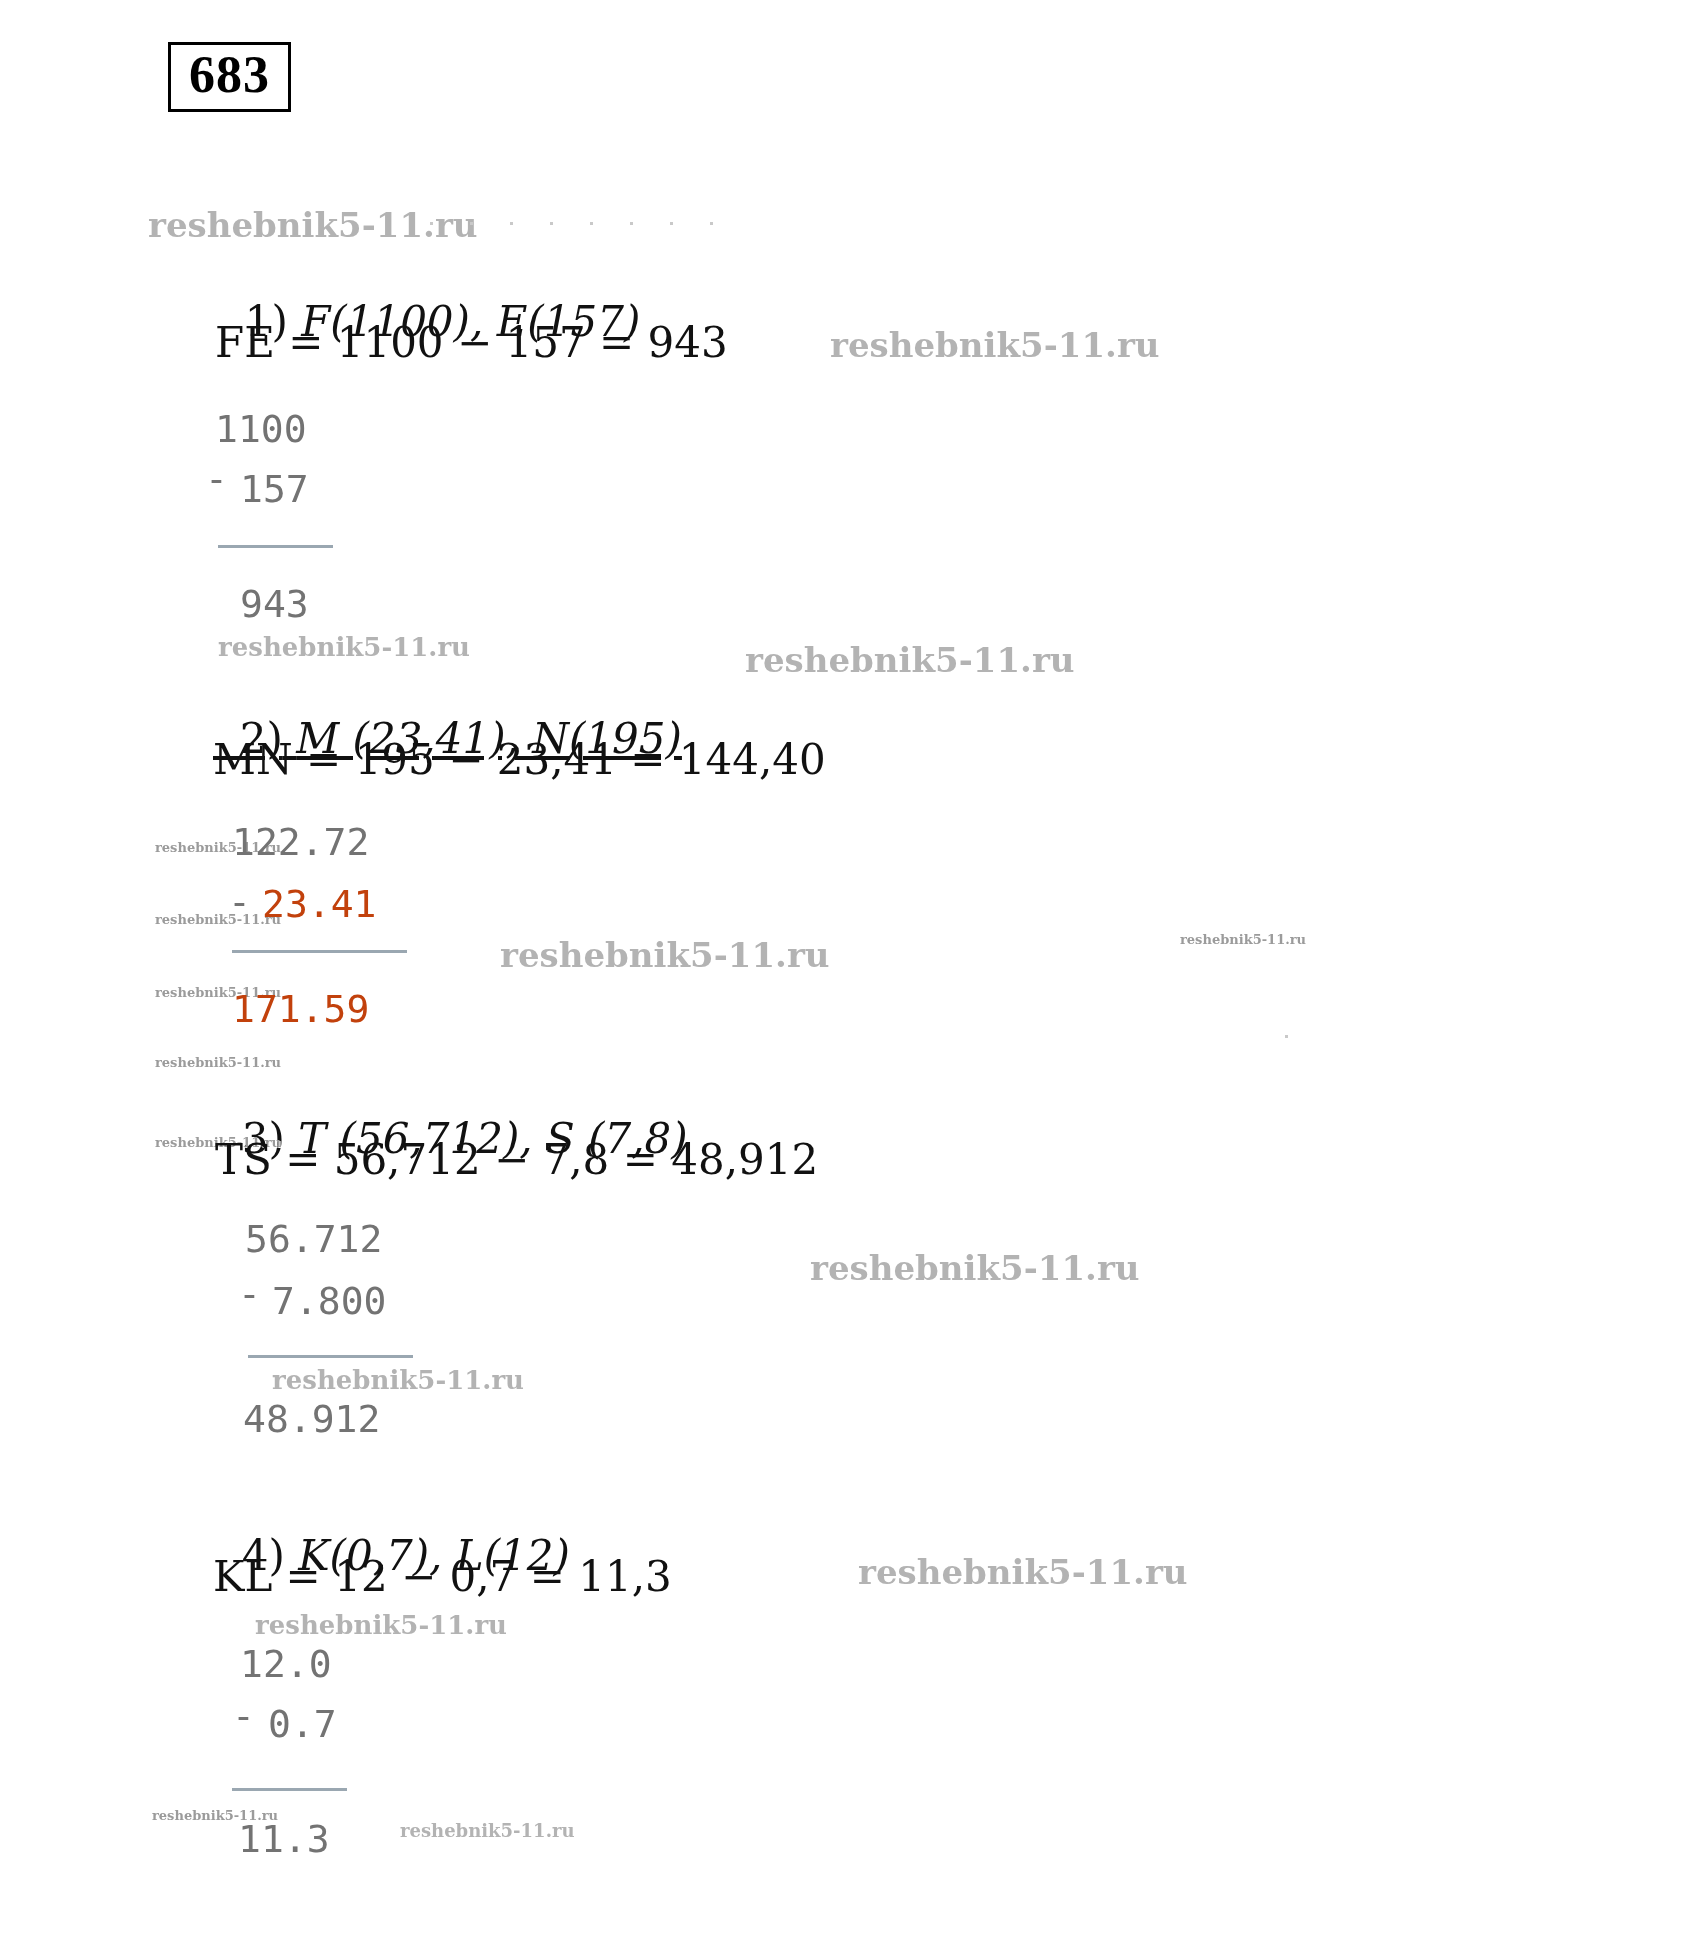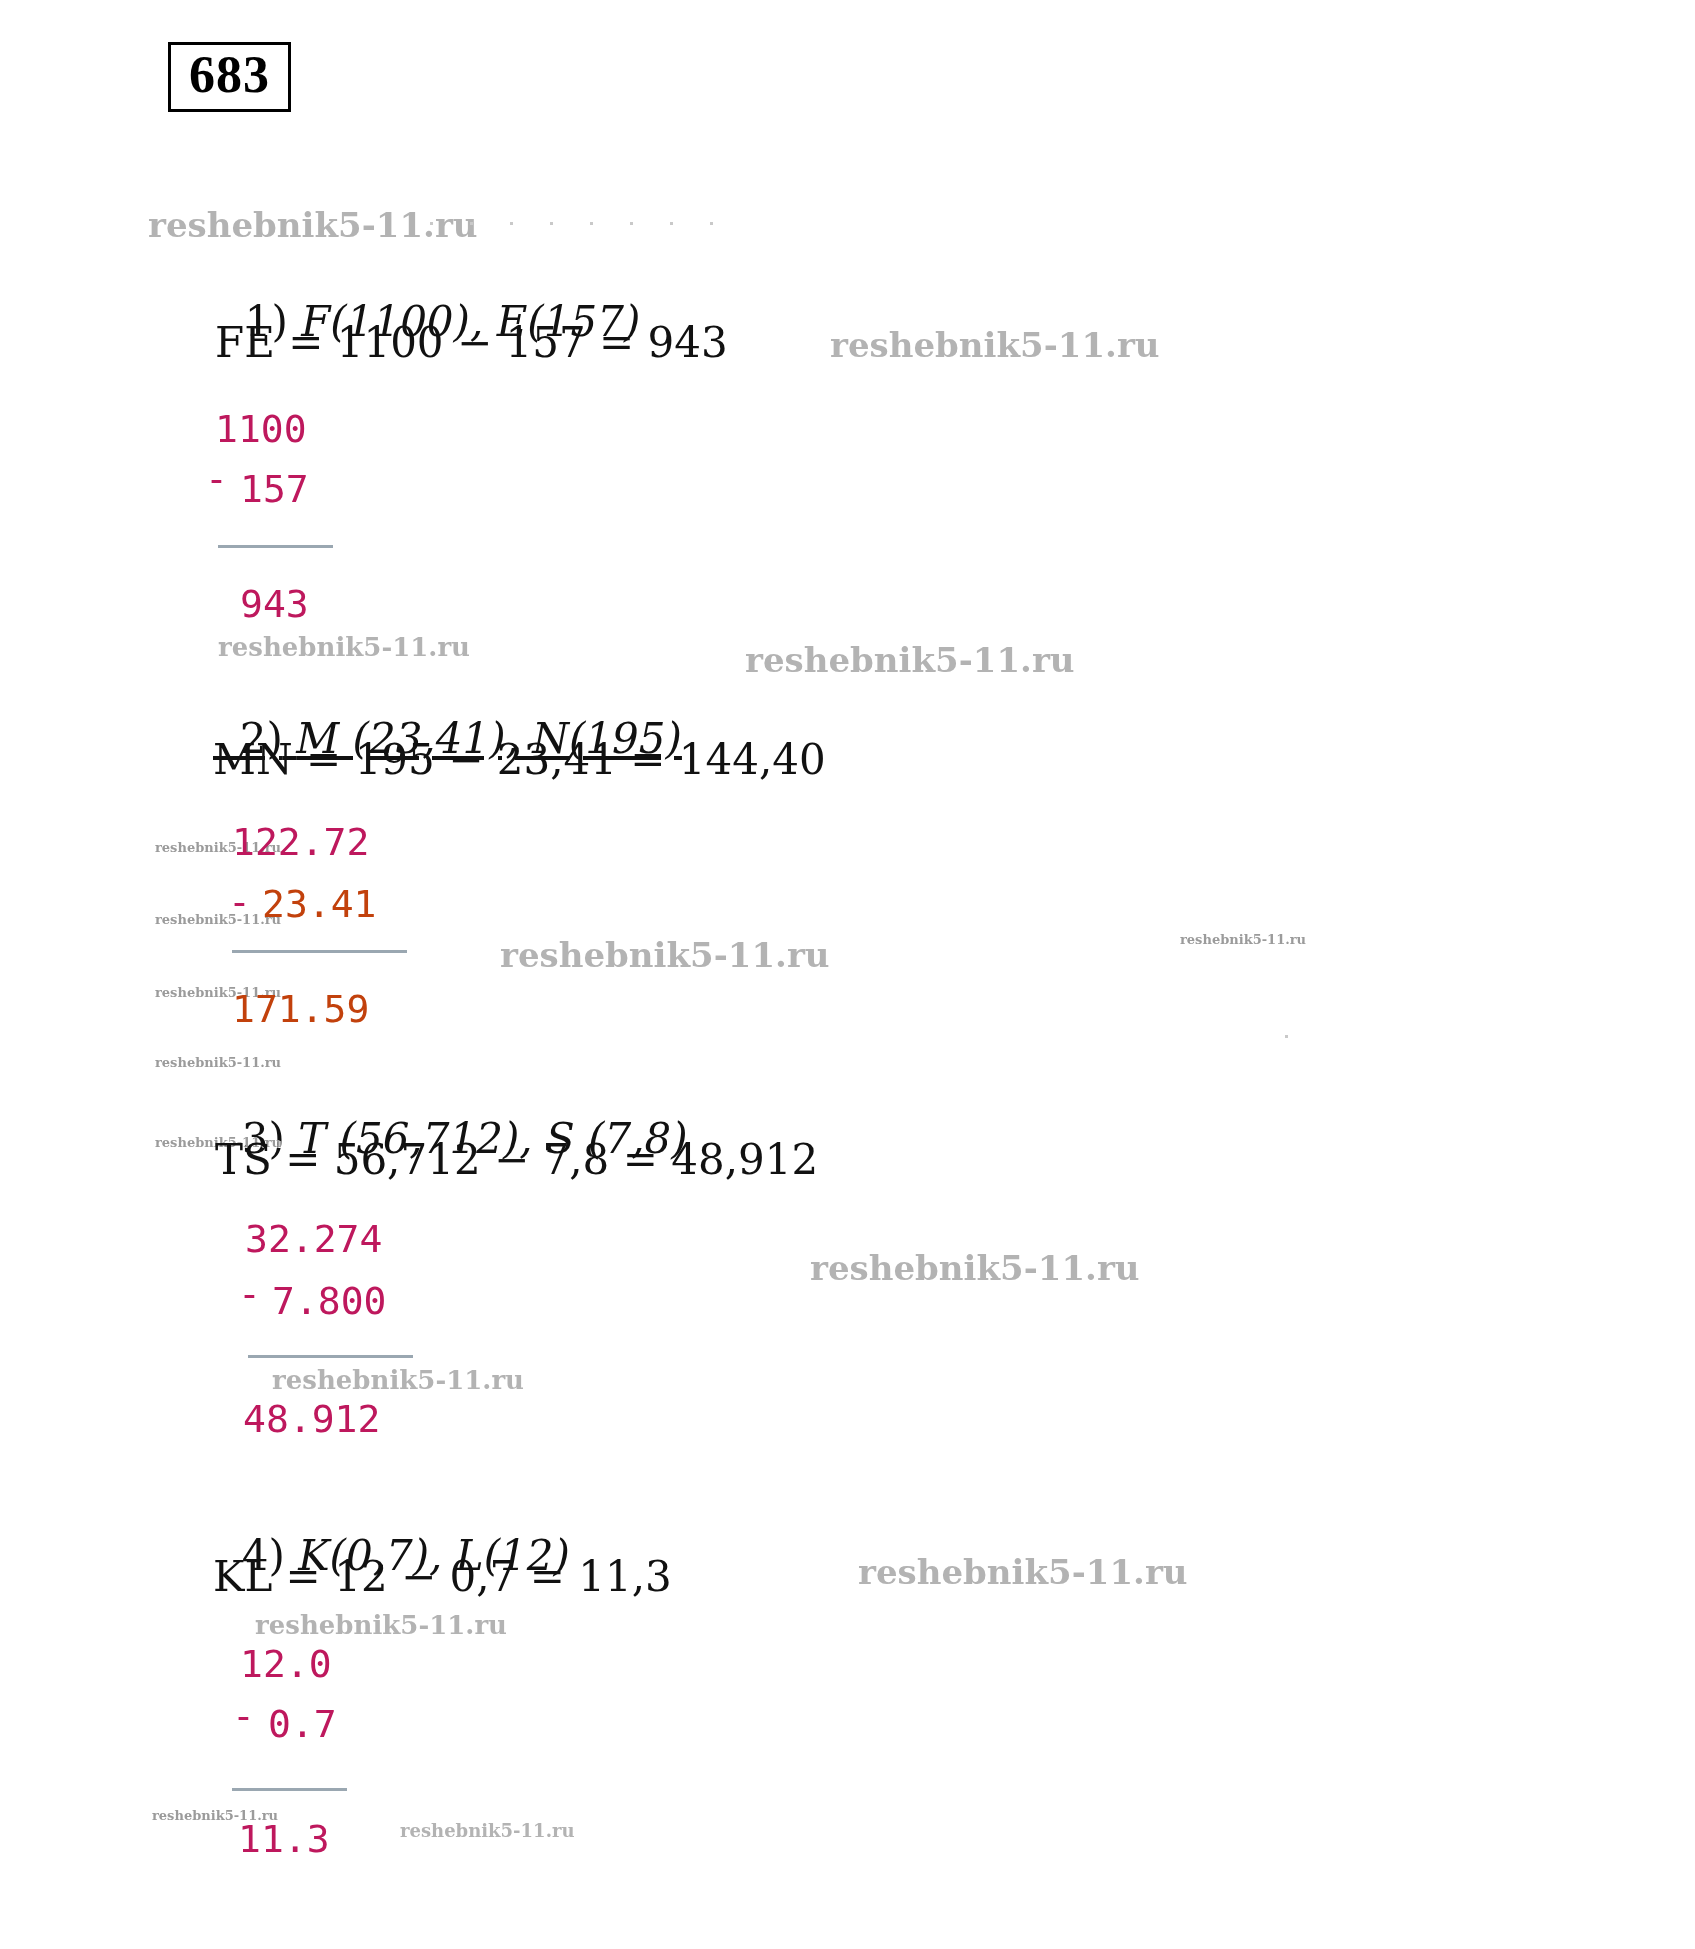--- a/index.html
+++ b/index.html
@@ -41,21 +41,21 @@
   }
   .math .it {
     font-style: italic;
   }
 
   
   .colcalc {
     position: absolute;
     font-family: "DejaVu Sans Mono", monospace;
     font-size: 38px;
-    color: #be185d;
+    color: #737373;
     white-space: pre;
     line-height: 1.28;
   }
   .calc-rule {
     position: absolute;
     height: 3px;
     background: #9aa7b1;
   }
   .semifaded {
     color: #c2410c;
@@ -133,21 +133,21 @@
 <div class="dot" style="left:1285px; top:1035px;"></div>
 
 <div class="wm wm-xs" style="left:155px; top:1055px;">reshebnik5-11.ru</div>
 
 <div class="math" style="left:215px; top:1065px;">
   <span>3)</span><span> </span><span class="it">T (56,712), S (7,8)</span>
 </div>
 <div class="wm wm-xs" style="left:155px; top:1135px;">reshebnik5-11.ru</div>
 <div class="math it" style="left:215px; top:1135px;">TS = 56,712 − 7,8 = 48,912</div>
 
-<div class="colcalc" style="left:245px; top:1215px;">32.274</div>
+<div class="colcalc" style="left:245px; top:1215px;">56.712</div>
 <div class="colcalc" style="left:238px; top:1270px;">-</div>
 <div class="colcalc" style="left:272px; top:1277px;">7.800</div>
 <div class="calc-rule" style="left:248px; top:1355px; width:165px;"></div>
 <div class="wm wm-md" style="left:272px; top:1365px;">reshebnik5-11.ru</div>
 <div class="colcalc" style="left:243px; top:1395px;">48.912</div>
 
 <div class="wm wm-lg" style="left:810px; top:1248px;">reshebnik5-11.ru</div>
 
 <div class="math" style="left:215px; top:1482px;">
   <span>4)</span><span> </span><span class="it">K(0,7), L(12)</span>

